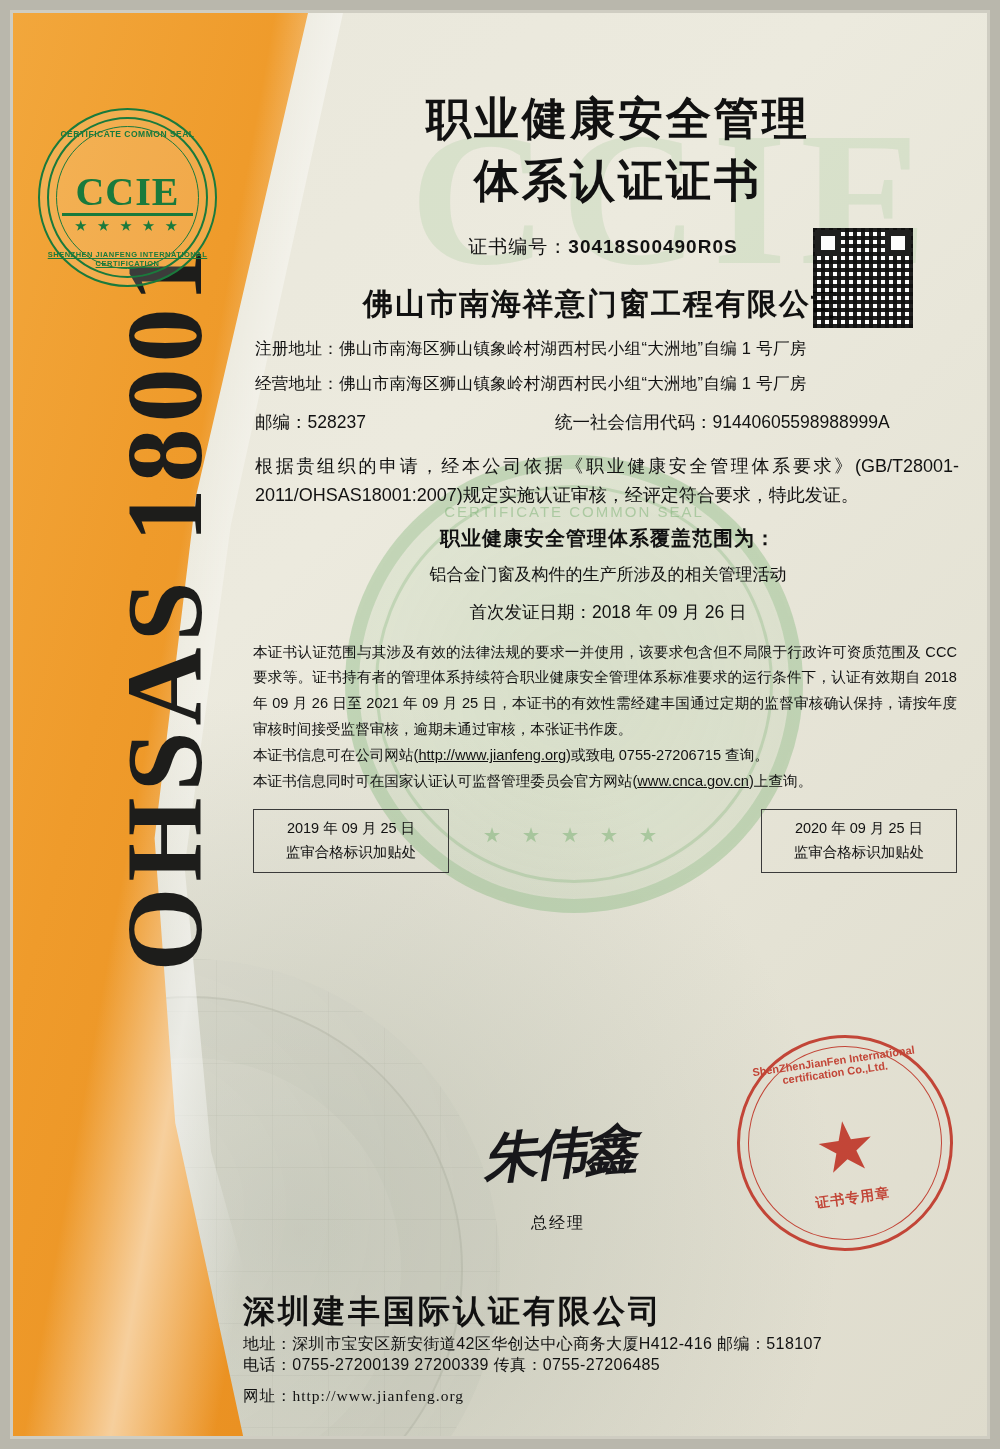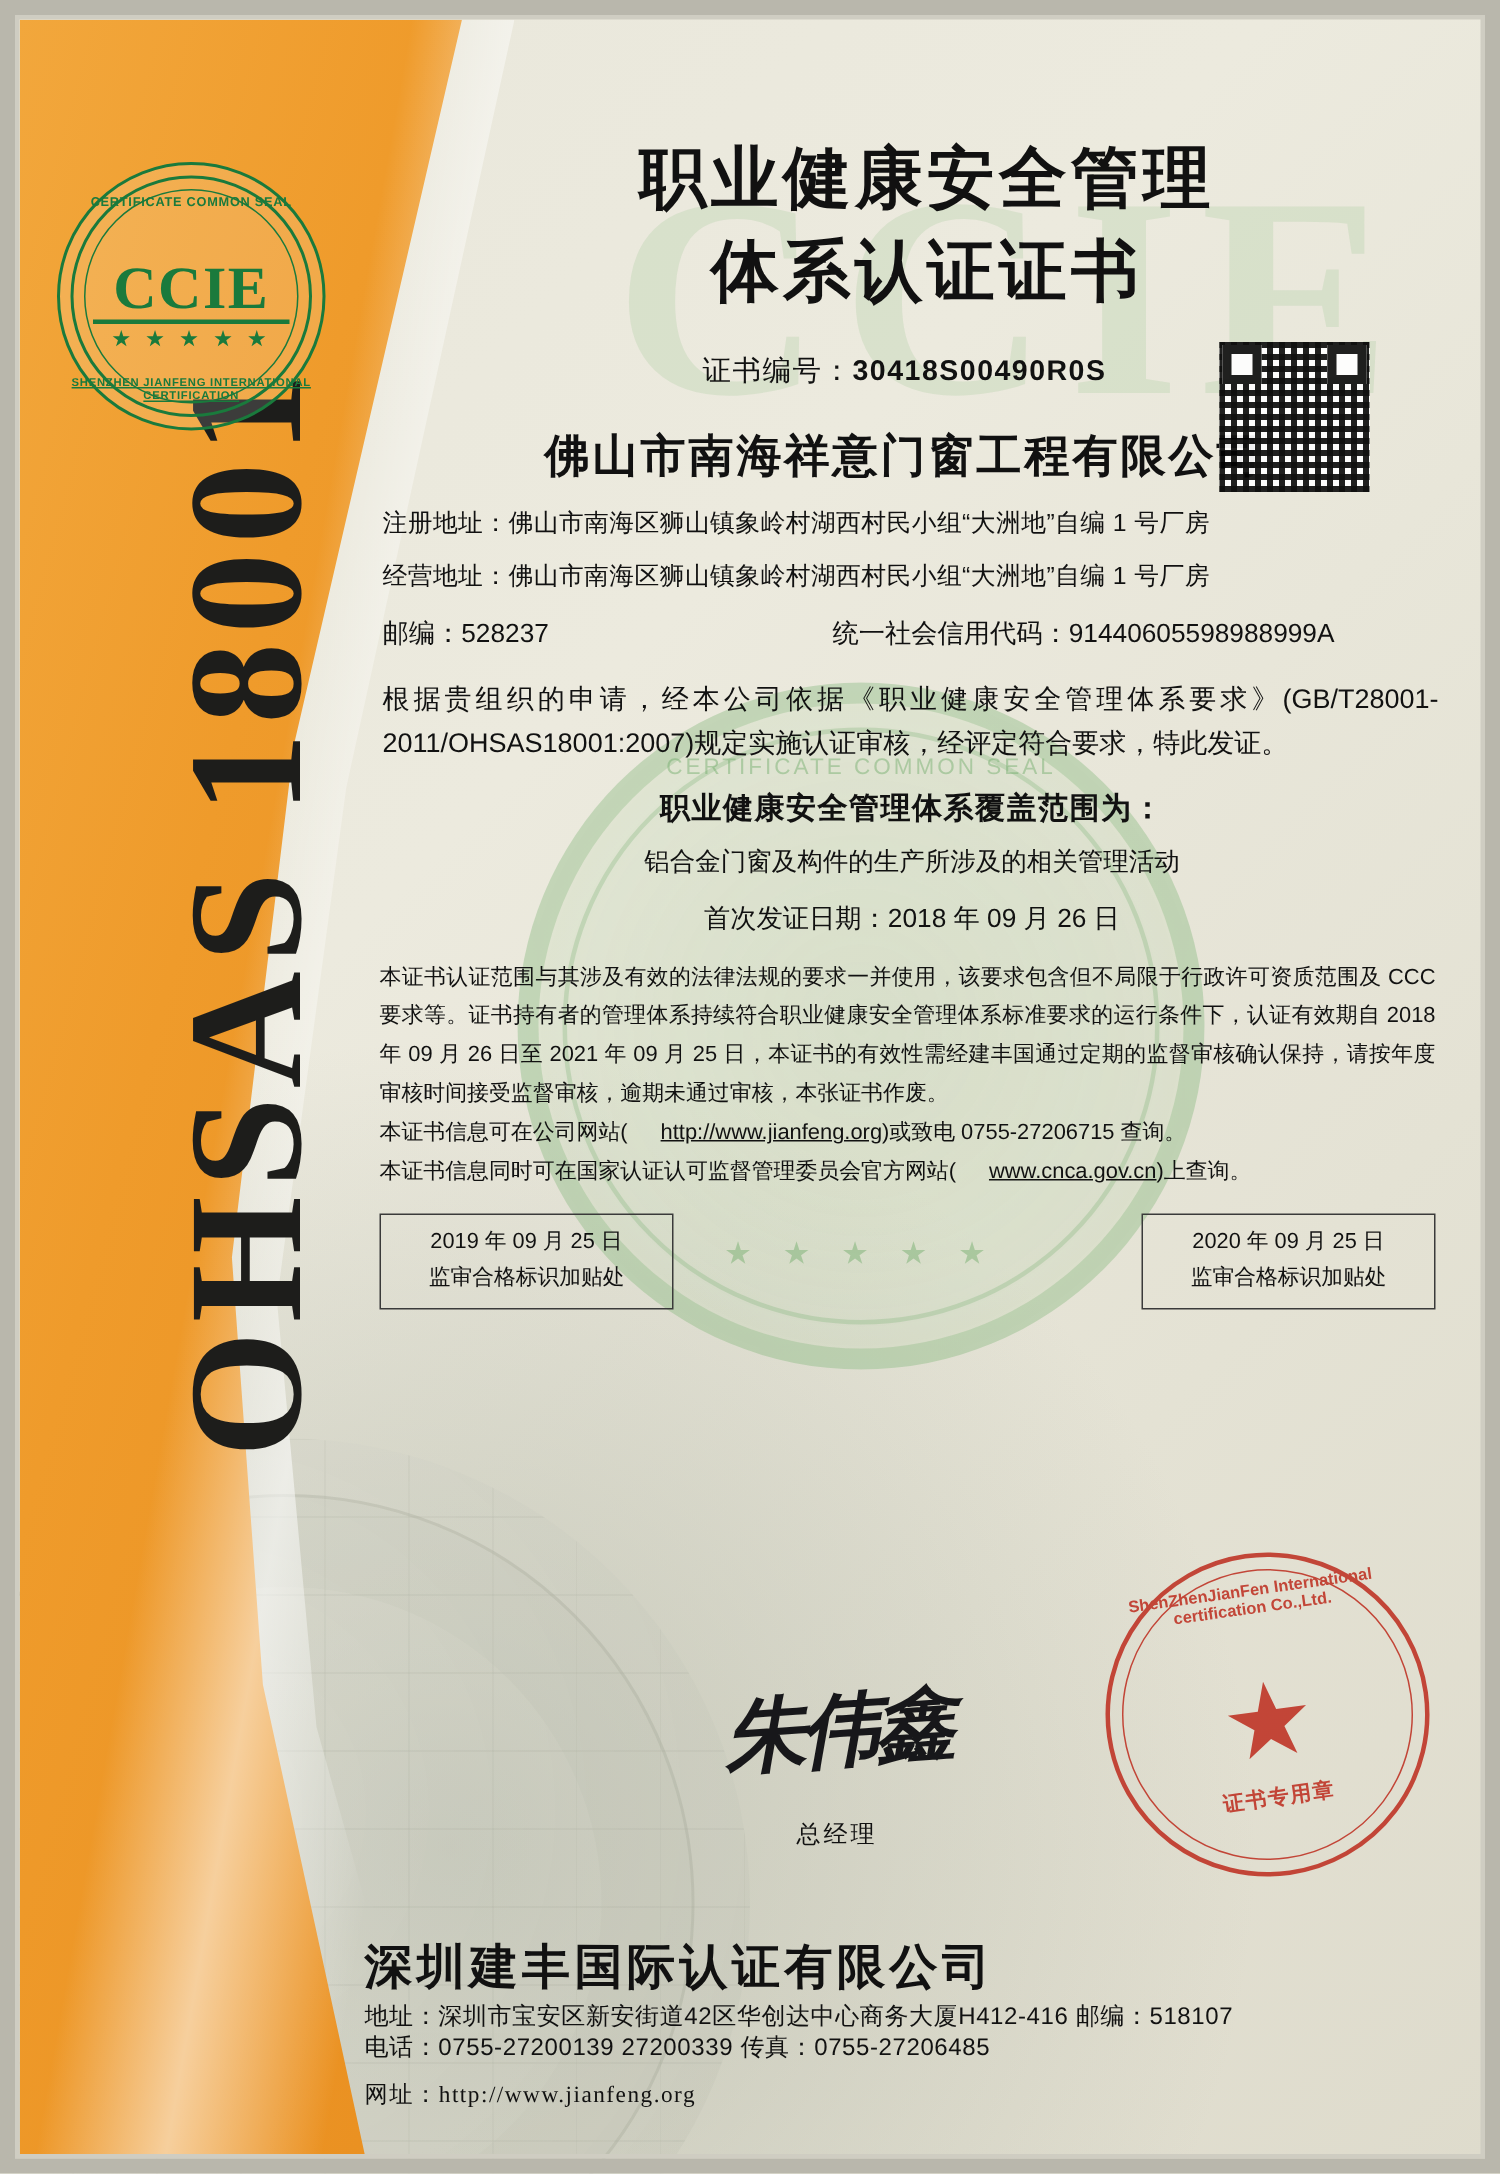--- a/index.html
+++ b/index.html
@@ -237,21 +237,21 @@
   }
   .fine{
     margin-top:16px;
     font-size:14.6px;
     line-height:1.78;
     color:#111;
     padding-left:10px;
     padding-right:16px;
     text-align:justify;
   }
-  .fine a{color:#111;text-decoration:underline;margin-left:22px;}
+  .fine a{color:#111;text-decoration:underline;}
   .stamp-boxes{
     margin-top:14px;
     display:flex;
     justify-content:space-between;
     padding-left:10px;
     padding-right:16px;
   }
   .stamp-box{
     width:190px;
     border:1px solid #3a3a3a;

